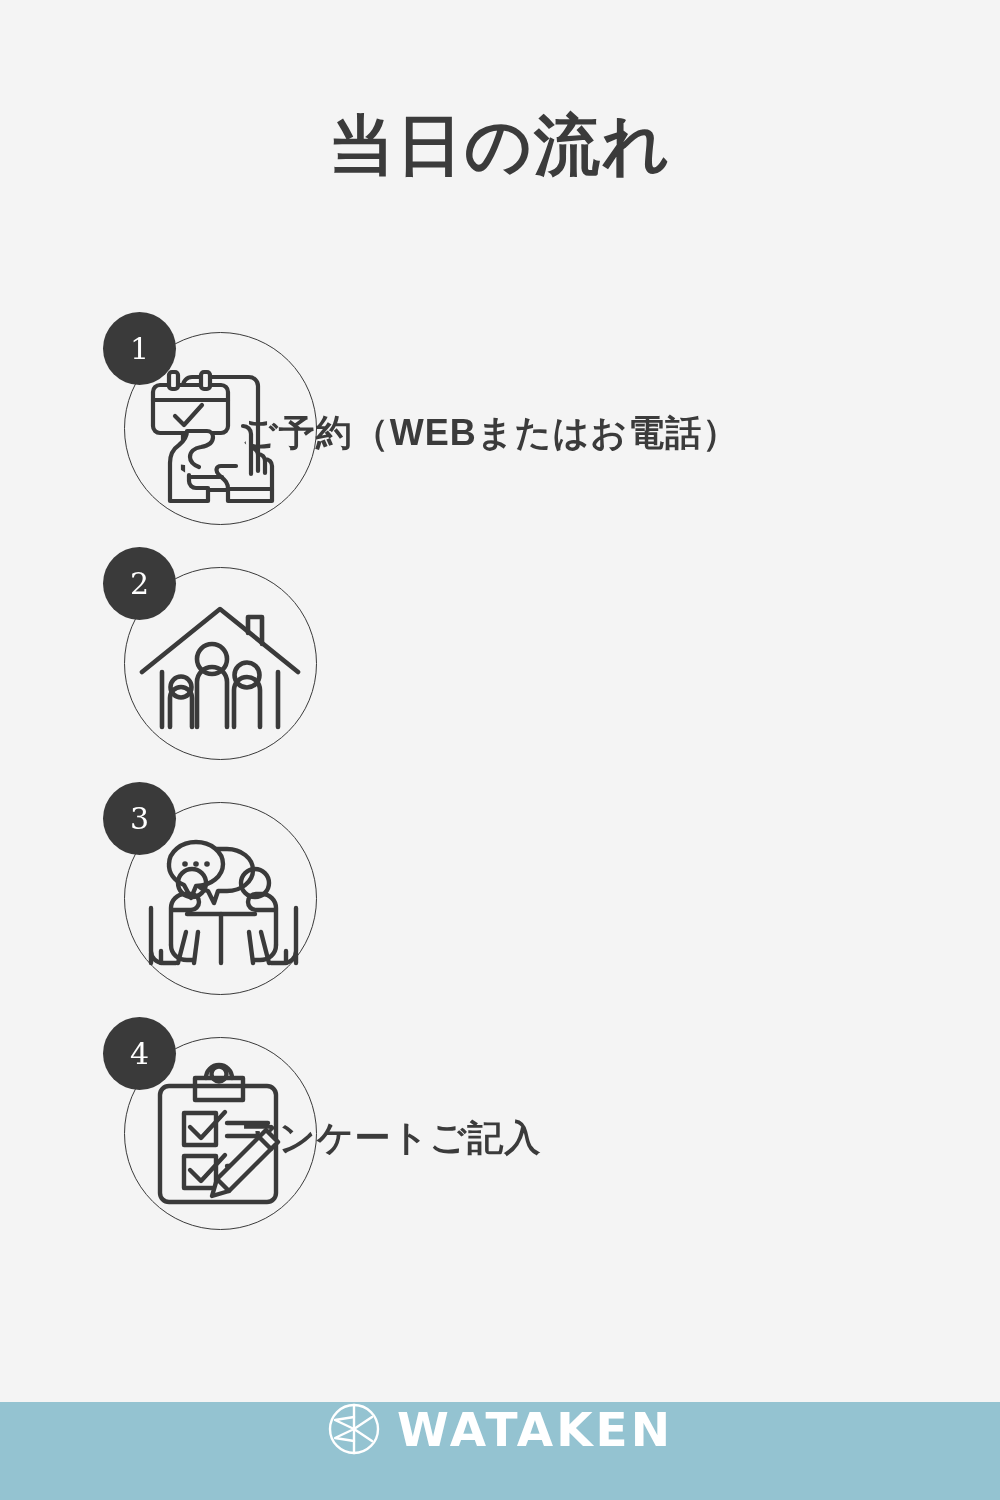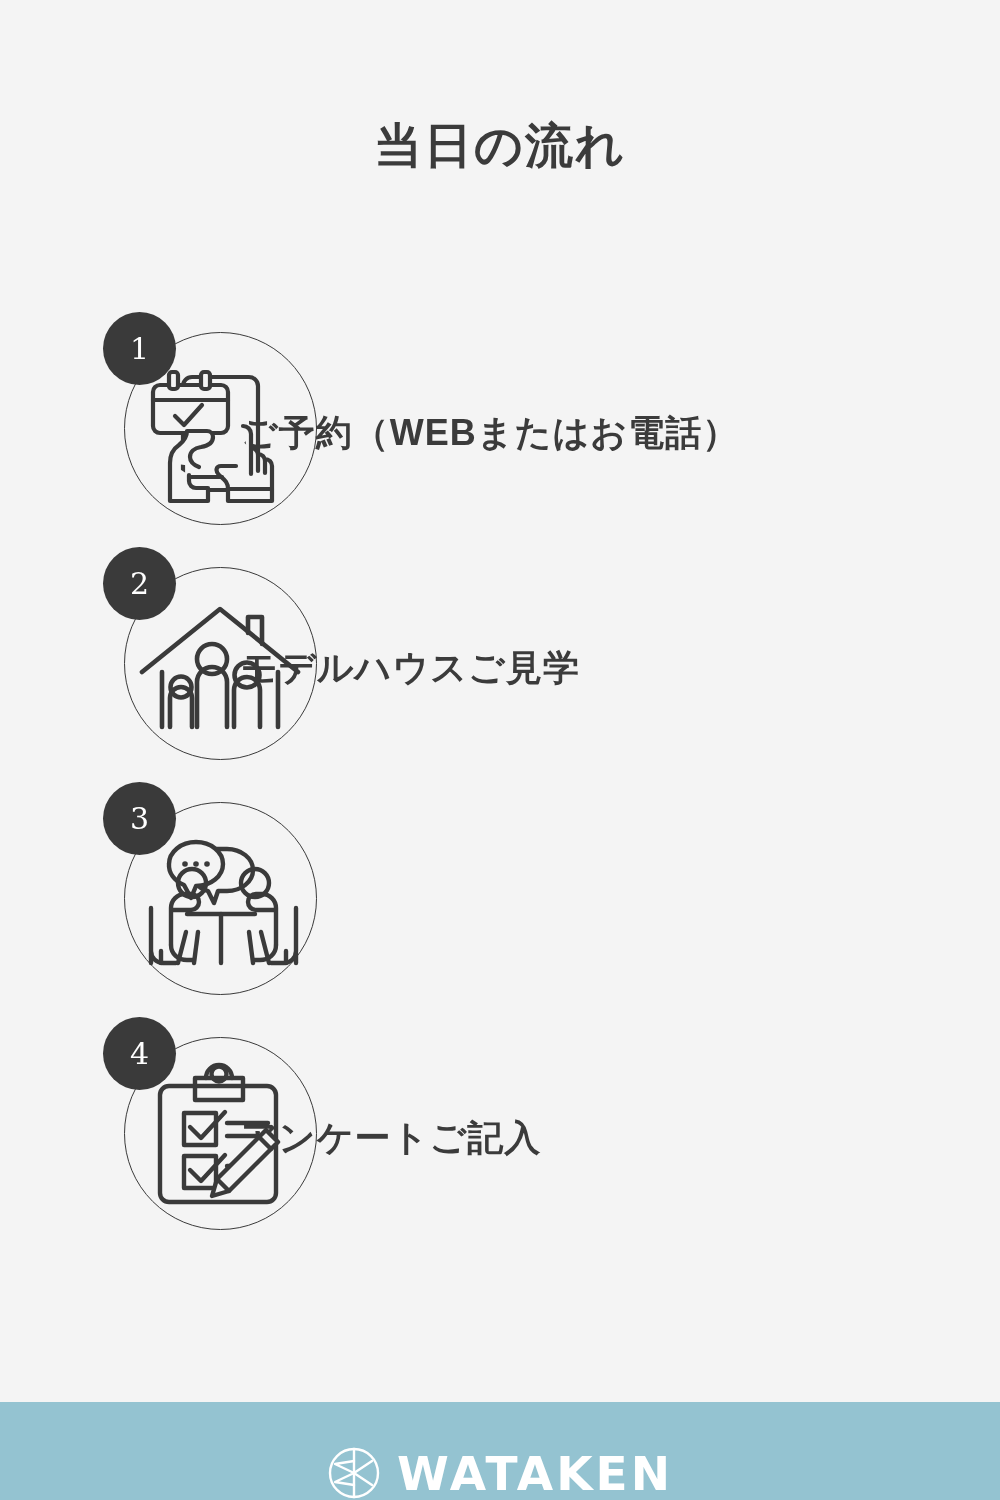--- a/index.html
+++ b/index.html
@@ -22,25 +22,26 @@
     box-sizing: border-box;
   }
 
   
   .title {
     position: absolute;
     top: 104px;
     left: 0;
     width: 1000px;
     text-align: center;
-    font-size: 48px;
+    font-size: 66px;
     line-height: 84px;
     font-weight: 700;
     color: #3b3b3b;
     letter-spacing: 2px;
+    font-family: Liberation Serif, serif;
   }
 
   
   .steps {
     position: absolute;
     top: 312px;
     left: 0;
     width: 1000px;
   }
   .step {
@@ -103,21 +104,21 @@
 
   
   .footer {
     position: absolute;
     left: 0;
     bottom: 0;
     width: 1000px;
     height: 98px;
     background: #94c3d1;
     display: flex;
-    align-items: flex-end;
+    align-items: flex-start;
     justify-content: center;
   }
   .logo {
     display: flex;
     align-items: center;
     gap: 16px;
   }
   .logo-mark {
     width: 54px;
     height: 54px;
@@ -192,21 +193,20 @@
 
             <circle cx="123" cy="108" r="12.5"></circle>
             <path d="M110 160 v-37 a13 13 0 0 1 26 0 v37"></path>
 
             <circle cx="57" cy="120" r="10.5"></circle>
             <path d="M46 160 v-29 a11 11 0 0 1 22 0 v29"></path>
           </g>
         </svg>
         <div class="step-badge">2</div>
       </div>
-      <div class="step-label">モデルハウスご見学</div>
     </div>
 
     <div class="step">
       <div class="step-icon-wrap">
         <div class="icon-circle"></div>
         <svg class="icon-art" viewBox="0 0 193 193">
           <g fill="none" stroke="#3a3a3a" stroke-width="4.4" stroke-linecap="round" stroke-linejoin="round">
 
             <path d="M103 47 a26 21 0 0 1 26 21 a26 21 0 0 1 -26 21 h-9 l-4 12 l-6 -12 a26 21 0 0 1 -17 -21 a26 21 0 0 1 26 -21 z" fill="#f4f4f4"></path>
 

